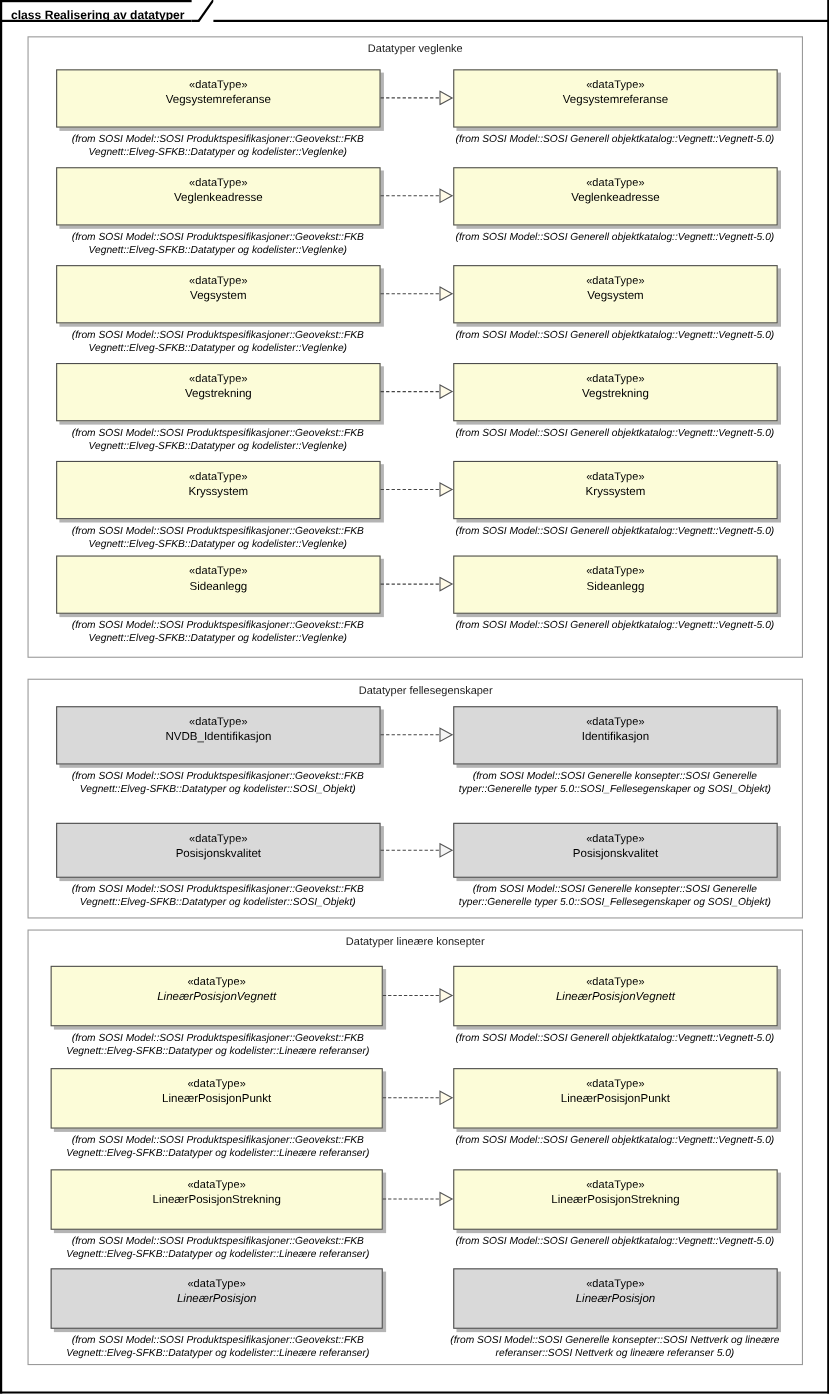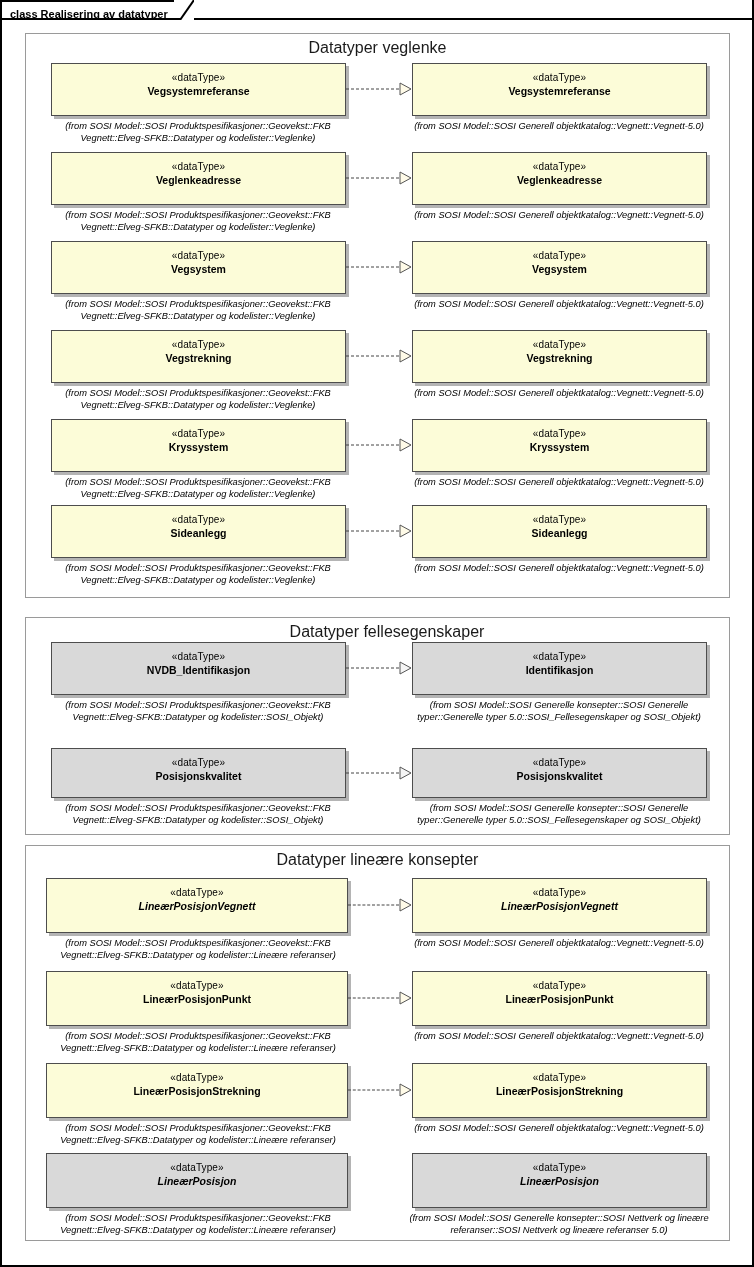--- a/index.html
+++ b/index.html
@@ -62,21 +62,21 @@
   
   .group-frame {
     position: absolute;
     border: 1px solid #9a9a9a;
     background: #ffffff;
   }
   .group-title {
     position: absolute;
     left: 0; right: 0;
     text-align: center;
-    font-size: 16px;
+    font-size: 10px;
     color: #1a1a1a;
     white-space: nowrap;
   }
 
   
   .cls {
     position: absolute;
     border: 1px solid #4d4d4d;
     box-shadow: 3px 3px 0 0 #b4b4b4;
     display: flex;
@@ -87,21 +87,21 @@
   .cls.yellow { background: #fcfcd8; }
   .cls.grey   { background: #d9d9d9; }
   .cls .stereo {
     font-size: 10px;
     color: #000;
     line-height: 13px;
     letter-spacing: 0.1px;
   }
   .cls .cname {
     font-size: 10.5px;
-    font-weight: bold;
+    font-weight: normal;
     color: #000;
     line-height: 14px;
     white-space: nowrap;
   }
   .cls .cname.ital { font-style: italic; }
 
   
   .caption {
     position: absolute;
     text-align: center;

